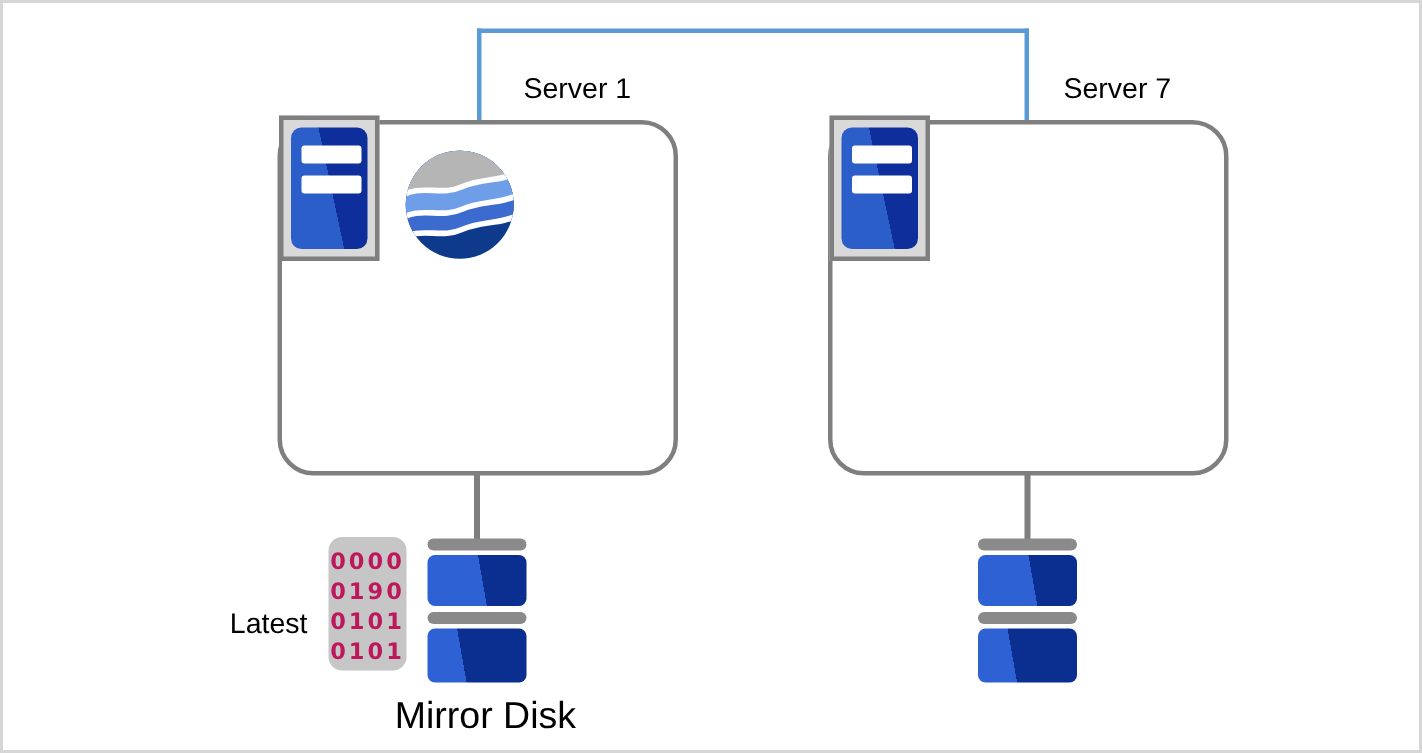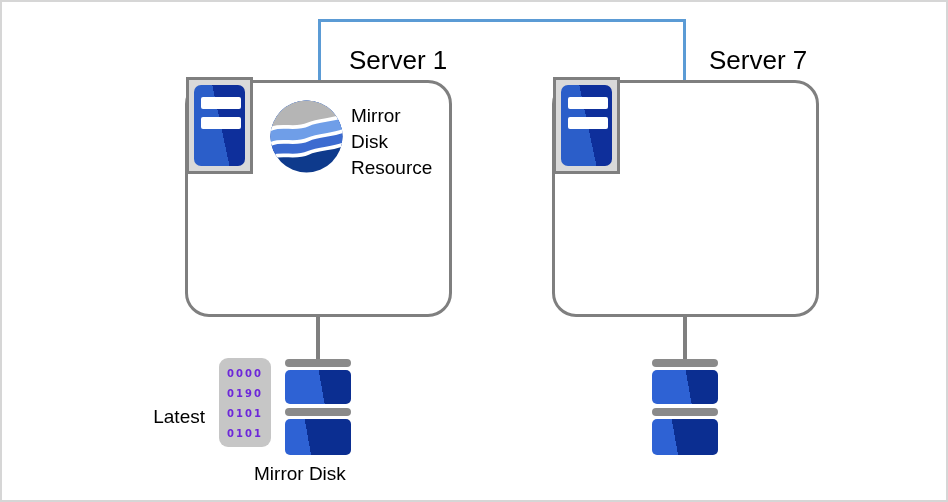--- a/index.html
+++ b/index.html
@@ -7,21 +7,21 @@
     position:relative;width:948px;height:502px;background:#ffffff;
     border:2px solid #d6d6d6;box-sizing:border-box;overflow:hidden;
     font-family:"Liberation Sans", sans-serif;color:#000;
   }
   
   .interconnect{
     position:absolute;left:316px;top:17px;width:368px;height:62px;
     border:3px solid #5b9bd5;border-bottom:none;box-sizing:border-box;z-index:1;
   }
   .server-label{
-    position:absolute;top:47px;font-size:26px;line-height:22px;z-index:4;white-space:nowrap;
+    position:absolute;top:47px;font-size:19px;line-height:22px;z-index:4;white-space:nowrap;
   }
   #server1-label{left:347px;}
   #server2-label{left:707px;}
   .server-box{
     position:absolute;top:78px;width:267px;height:237px;background:#fff;
     border:3px solid #7f7f7f;border-radius:24px;box-sizing:border-box;z-index:2;
   }
   #server1-box{left:183px;}
   #server2-box{left:550px;}
   .chassis{
@@ -56,31 +56,31 @@
   .disk-platter{height:34px;border-radius:5px;margin-bottom:4px;
     background:linear-gradient(80deg,#2e62d4 55%,#0b2e91 55%);}
   .disk-platter.p2{height:36px;margin-bottom:0;
     background:linear-gradient(80deg,#2e62d4 36%,#0b2e91 36%);}
   .binary-pad{
     position:absolute;left:217px;top:356px;width:52px;height:89px;
     background:#c6c6c6;border-radius:9px;z-index:2;
     padding-top:6px;box-sizing:border-box;text-align:center;
   }
   .binary-row{
-    font-size:10px;font-weight:bold;letter-spacing:2px;line-height:20px;
-    color:#6d28d9;font-family:"DejaVu Sans", sans-serif;
+    font-size:15px;font-weight:bold;letter-spacing:2px;line-height:20px;
+    color:#be185d;font-family:"DejaVu Sans", sans-serif;
   }
   .latest-label{
     position:absolute;left:118px;top:362px;width:85px;text-align:right;
     font-size:19px;line-height:26px;z-index:2;
   }
   .latest-label span{display:block;margin-top:40px;}
   .mirror-disk-label{
-    position:absolute;left:252px;top:461px;width:130px;text-align:left;
-    font-size:19px;z-index:2;white-space:nowrap;
+    position:absolute;left:252px;top:461px;width:130px;text-align:right;
+    font-size:25px;z-index:2;white-space:nowrap;
   }
 </style>
 </head>
 <body>
 
 <div class="canvas">
 
   <div class="interconnect"></div>
 
   <div class="server-label" id="server1-label">Server 1</div>
@@ -104,25 +104,20 @@
       <rect x="-5" y="-5" width="110" height="110" fill="#0e3a8c"></rect>
       <path d="M-5,-5 H105 V58 C86,68 70,64 52,72 C32,81 15,68 -5,82 Z" fill="#3c6bd0"></path>
       <path d="M-5,-5 H105 V40 C86,50 70,46 52,54 C32,63 15,50 -5,64 Z" fill="#6f9ee8"></path>
       <path d="M-5,-5 H105 V20 C86,30 70,26 52,34 C32,43 15,30 -5,44 Z" fill="#b5b5b5"></path>
       <path d="M-5,44 C15,30 32,43 52,34 C70,26 86,30 105,20" fill="none" stroke="#fff" stroke-width="5"></path>
       <path d="M-5,64 C15,50 32,63 52,54 C70,46 86,50 105,40" fill="none" stroke="#fff" stroke-width="5"></path>
       <path d="M-5,82 C15,68 32,81 52,72 C70,64 86,68 105,58" fill="none" stroke="#fff" stroke-width="5"></path>
     </g>
   </svg>
 
-  <div class="resource-label">
-    <span>Mirror</span>
-    <span>Disk</span>
-    <span>Resource</span>
-  </div>
 
   <div class="server-box" id="server2-box"></div>
   <div class="chassis" id="chassis2">
     <div class="tower">
       <div class="tower-bar b1"></div>
       <div class="tower-bar b2"></div>
     </div>
   </div>
 
   <div class="connector" id="connector1"></div>

